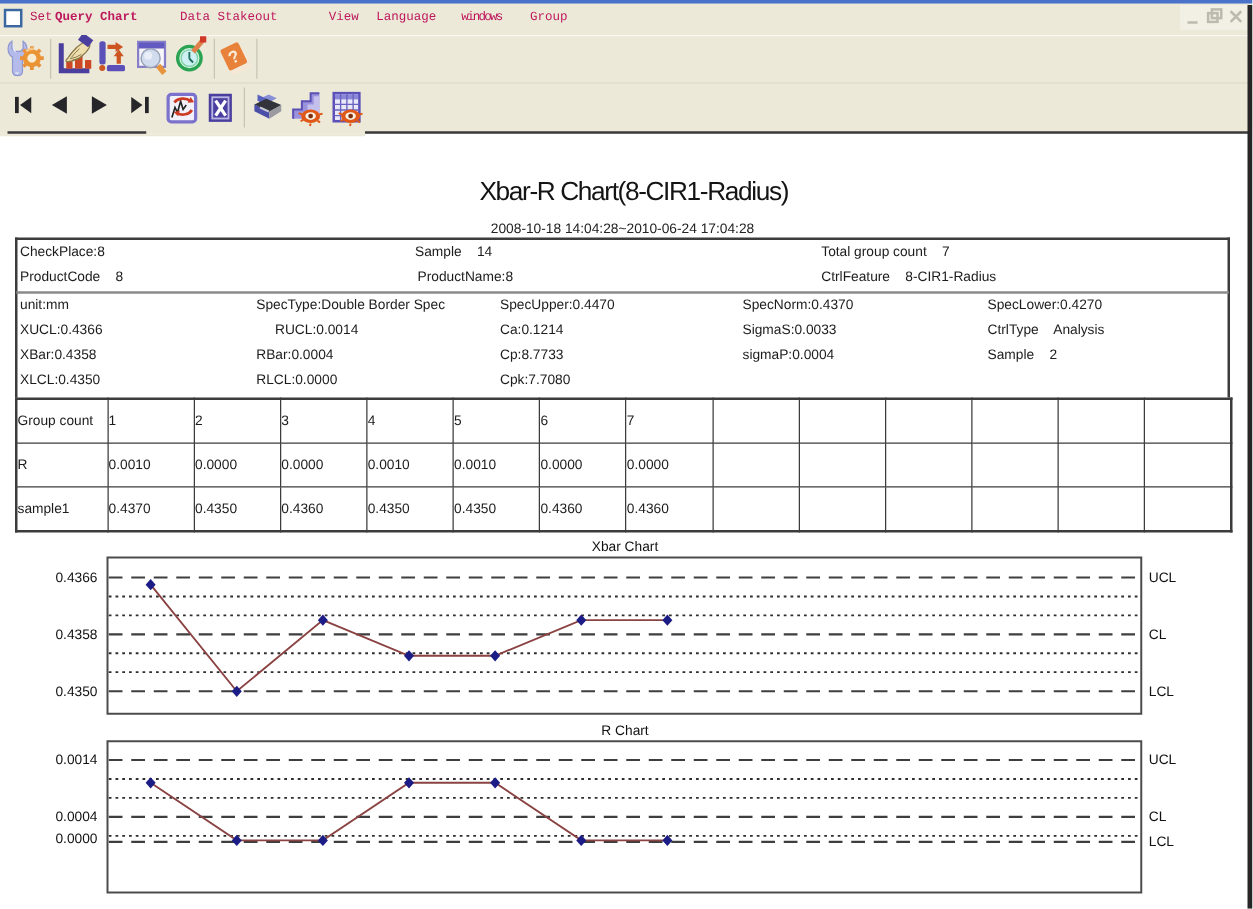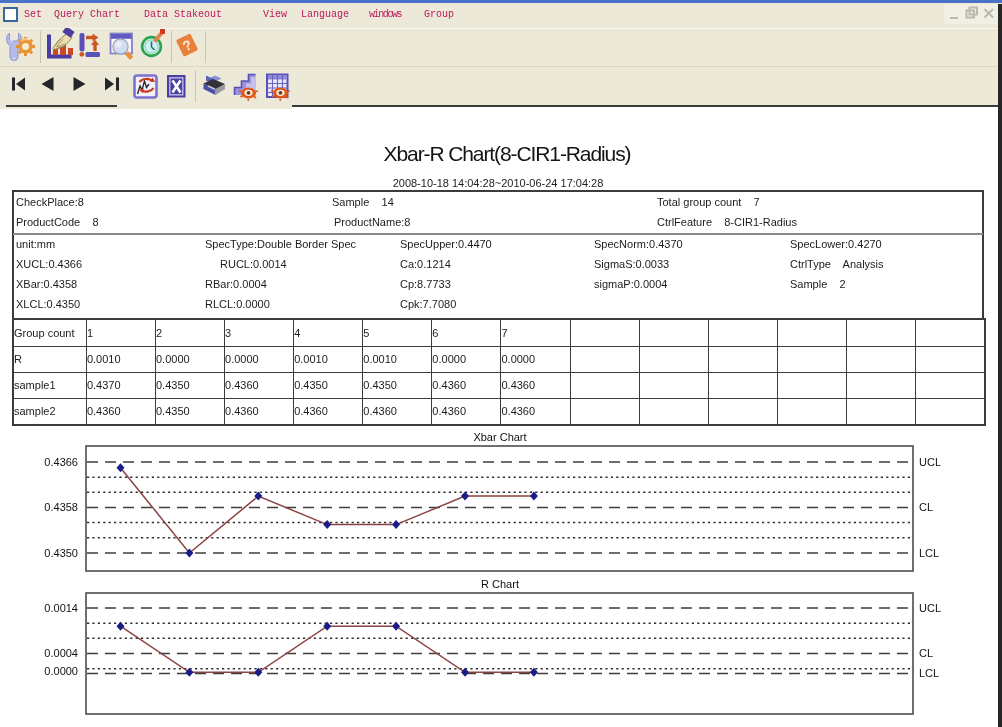--- a/index.html
+++ b/index.html
@@ -11,21 +11,21 @@
 </head>
 <body>
 
 <div class="abs" style="left:0;top:0;width:1002px;height:3px;background:#4a72c8;"></div>
 <div class="abs" style="left:0;top:3px;width:1002px;height:25px;background:#ece9d8;"></div>
 <div class="abs" style="left:3px;top:7px;width:15px;height:15px;background:#fff;border:2px solid #39679e;"></div>
 
 <div class="abs" style="left:944px;top:4px;width:54px;height:20px;background:#f2efe4;"></div>
 <div class="abs" style="top:9px;left:0;width:836px;height:16px;font-family:'Liberation Mono',monospace;font-size:10px;color:#be185d;">
   <span class="abs" style="left:24px;">Set</span>
-  <span class="abs" style="left:54px;">Query Chart</span>
+  <span class="abs" style="left:44px;font-weight:bold;">Query Chart</span>
   <span class="abs" style="left:144px;">Data Stakeout</span>
   <span class="abs" style="left:263px;">View</span>
   <span class="abs" style="left:301px;">Language</span>
   <span class="abs" style="left:369px;letter-spacing:-1.4px;">windows</span>
   <span class="abs" style="left:424px;">Group</span>
 </div>
 
 <svg class="abs" style="left:940px;top:3px;" width="62" height="25">
   <g stroke="#bcbaae" stroke-width="2" fill="none">
     <line x1="10" y1="15" x2="18" y2="15"></line>
@@ -246,36 +246,20 @@
         <td>0.4350</td>
         <td>0.4360</td>
         <td>0.4360</td>
         <td></td>
         <td></td>
         <td></td>
         <td></td>
         <td></td>
         <td></td>
       </tr>
-  <tr>
-        <td>sample2</td>
-        <td>0.4360</td>
-        <td>0.4350</td>
-        <td>0.4360</td>
-        <td>0.4360</td>
-        <td>0.4360</td>
-        <td>0.4360</td>
-        <td>0.4360</td>
-        <td></td>
-        <td></td>
-        <td></td>
-        <td></td>
-        <td></td>
-        <td></td>
-      </tr>
 </tbody>
   </table>
 <style>
   table td { border:1.4px solid #3c3c3c; }
 </style>
 
 <svg class="abs" style="left:0;top:428px;" width="1002" height="299" viewBox="0 428 1002 299" font-family="Liberation Sans, sans-serif">
 
   <text x="500" y="441" font-size="11" text-anchor="middle" fill="#111">Xbar Chart</text>
   <rect x="86" y="446" width="827" height="125" fill="#fff" stroke="#4c4c4c" stroke-width="1.6"></rect>

